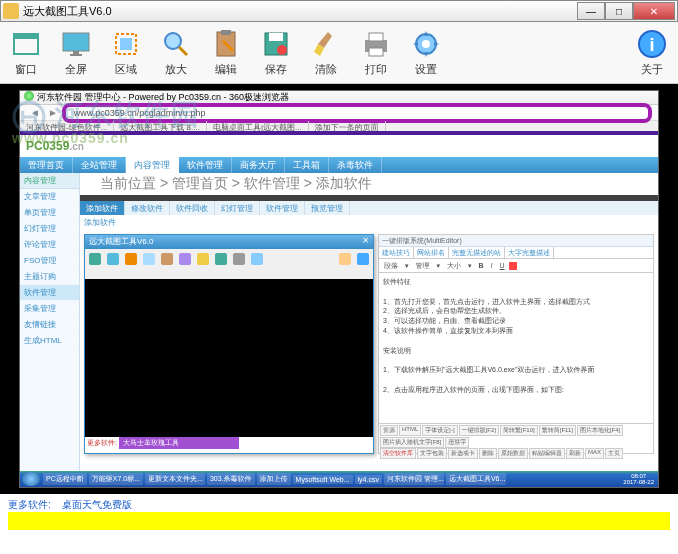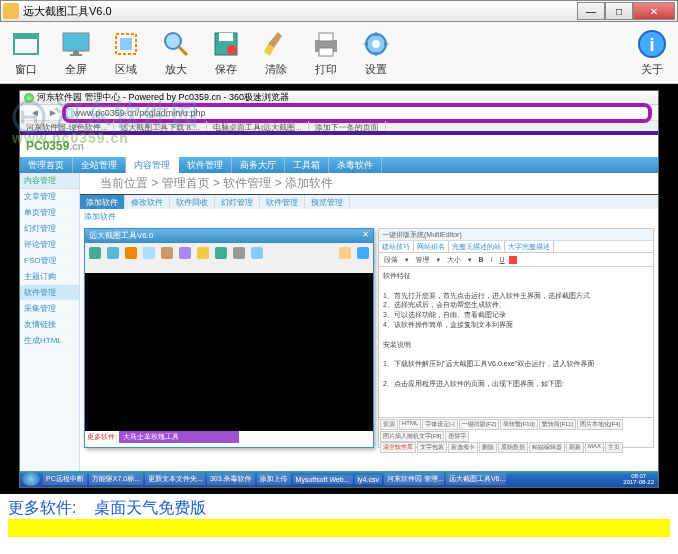--- a/index.html
+++ b/index.html
@@ -12,41 +12,41 @@
 .win-btn.close{background:linear-gradient(#e88,#c44);color:#fff;width:42px}
 .toolbar{height:62px;background:#f8f8f8;border-bottom:1px solid #ccc;display:flex;align-items:center;padding:0 4px;gap:6px}
 .tool-btn{width:44px;display:flex;flex-direction:column;align-items:center;cursor:pointer;font-size:11px;color:#333}
 .tool-btn svg{width:32px;height:32px}
 .tool-btn span{margin-top:2px}
 .spacer{flex:1}
 .content{background:#000;height:410px;position:relative;display:flex;justify-content:center;align-items:flex-start;padding-top:6px}
 .watermark{position:absolute;top:12px;left:12px;font-size:28px;font-weight:bold;color:rgba(90,140,180,0.35);z-index:100;pointer-events:none;letter-spacing:1px}
 .watermark .url{font-size:14px;color:rgba(120,170,80,0.5);display:block;margin-top:-4px}
 .inner-shot{width:640px;height:398px;background:#fff;border:1px solid #666;position:relative;font-size:9px;overflow:hidden}
-.br-title{height:14px;background:linear-gradient(#fafafa,#eee);border-bottom:1px solid #ccc;display:flex;align-items:center;padding:0 4px;font-size:9px}
+.br-title{height:14px;background:linear-gradient(#fafafa,#eee);border-bottom:1px solid #ccc;display:flex;align-items:flex-start;padding:0 4px;font-size:9px}
 .br-url{height:16px;background:#fafafa;border-bottom:1px solid #ddd;display:flex;align-items:center;padding:0 6px;font-size:9px;color:#444}
 .br-url .arrow{color:#888;margin:0 4px;font-size:10px}
 .br-url .addr{background:#fff;border:4px solid #a21caf;border-radius:8px;padding:1px 8px;flex:1;color:#555}
 .br-tabs{height:14px;background:#f0f0f0;border-bottom:4px solid #4c1d95;display:flex;font-size:8px;color:#555}
 .br-tab{padding:1px 6px;border-right:1px solid #ccc}
 .pc-header{height:22px;background:#fff;display:flex;align-items:center;padding:0 6px;justify-content:space-between}
 .pc-logo{color:#5a9e3e;font-size:12px;font-weight:bold}
 .pc-logo .cn{color:#aaa;font-size:10px}
 .pc-welcome{font-size:8px;color:#666}
 .pc-welcome a{color:#3a8ec8}
 .pc-nav{height:16px;background:linear-gradient(#5bb5ea,#3a8ec8);display:flex;color:#fff;font-size:9px}
 .pc-nav-item{padding:2px 8px;border-right:1px solid rgba(255,255,255,0.3)}
 .pc-nav-item.active{background:#fff;color:#3a8ec8}
 .pc-body{display:flex;height:300px}
 .pc-sidebar{width:60px;background:#f4f9fd;border-right:1px solid #cde}
 .pc-side-h{background:#e0eef8;padding:2px 4px;font-size:8px;color:#3a7;border-bottom:1px solid #cde}
 .pc-side-i{padding:2px 4px;font-size:8px;color:#3a8ec8;border-bottom:1px solid #eef5fb}
 .pc-side-i.sel{background:#cde8f8}
 .pc-main{flex:1;background:#fff;position:relative}
-.pc-crumb{font-size:12px;color:#888;padding:2px 20px;border-bottom:1px solid #404040}
+.pc-crumb{font-size:14px;color:#888;padding:2px 20px;border-bottom:6px solid #404040}
 .pc-tabs2{height:14px;background:#e8f2f9;display:flex;font-size:8px}
 .pc-tab2{padding:2px 6px;color:#3a8ec8;border-right:1px solid #cde}
 .pc-tab2.active{background:#3a8ec8;color:#fff}
 .pc-area{padding:4px;position:relative;height:260px}
 .nested-app{position:absolute;top:4px;left:4px;width:290px;height:220px;border:1px solid #3a8ec8;background:#fff;box-shadow:2px 2px 4px rgba(0,0,0,0.3);z-index:5}
 .nested-title{height:14px;background:linear-gradient(#6bb5e8,#3a8ec8);color:#fff;font-size:8px;padding:1px 4px;display:flex;justify-content:space-between}
 .nested-tools{height:30px;background:#f0f0f0;display:flex;align-items:center;padding:0 2px;gap:2px}
 .nt-btn{width:16px;height:22px;display:flex;flex-direction:column;align-items:center;font-size:6px}
 .nt-btn .ic{width:12px;height:12px;border-radius:2px}
 .nested-black{height:158px;background:#000}
@@ -61,21 +61,21 @@
 .ed-tb-btn{padding:0 2px;border:1px solid transparent}
 .ed-content{padding:4px;font-size:7px;color:#444;line-height:1.4;height:150px;overflow:hidden}
 .ed-bottom{height:24px;border-top:1px solid #ccc;font-size:6px;color:#666;padding:1px}
 .ed-bottom .btnrow{display:flex;flex-wrap:wrap;gap:1px}
 .ed-bottom .b{border:1px solid #ccc;padding:0 2px;background:#f4f4f4}
 .taskbar{position:absolute;bottom:0;left:0;right:0;height:16px;background:linear-gradient(#4a8,#2a6ec8 20%,#1a4ea8);display:flex;align-items:center;font-size:7px;color:#fff}
 .tb-start{width:18px;height:14px;background:radial-gradient(circle,#8cf,#26a);border-radius:50%;margin:0 2px}
 .tb-item{padding:1px 3px;background:rgba(255,255,255,0.15);margin:0 1px;border-radius:1px;max-width:60px;overflow:hidden;white-space:nowrap}
 .tb-clock{margin-left:auto;padding:0 4px;font-size:6px;text-align:center;line-height:1}
 .footer{height:58px;background:#fff;padding:4px 8px}
-.footer .line1{font-size:16px;color:#1a5ec8;margin-bottom:0}
+.footer .line1{font-size:10px;color:#1a5ec8;margin-bottom:0}
 .footer .hl-yellow{background:#ffff00;display:block;height:18px}
 </style>
 </head>
 <body>
 
 <div class="title-bar">
   <div class="icon"></div>
   <div class="title">远大截图工具V6.0</div>
   <div class="win-btns">
     <div class="win-btn">—</div>
@@ -106,20 +106,28 @@
         <rect x="10" y="10" width="12" height="12" fill="#8cf"></rect>
       </svg>
     <span>区域</span>
   </div>
   <div class="tool-btn">
     <svg viewBox="0 0 32 32">
         <circle cx="13" cy="13" r="8" fill="#adf" stroke="#48c" stroke-width="2"></circle>
         <line x1="19" y1="19" x2="27" y2="27" stroke="#c80" stroke-width="3"></line>
       </svg>
     <span>放大</span>
+  </div>
+  <div class="tool-btn">
+    <svg viewBox="0 0 32 32">
+        <rect x="7" y="4" width="18" height="24" fill="#c96" stroke="#864"></rect>
+        <rect x="11" y="2" width="10" height="5" fill="#888"></rect>
+        <path d="M14 12 L24 22 L22 24 L12 14 Z" fill="#e80"></path>
+      </svg>
+    <span>编辑</span>
   </div>
   <div class="tool-btn">
     <svg viewBox="0 0 32 32">
         <rect x="5" y="5" width="22" height="22" fill="#4a9" stroke="#276"></rect>
         <rect x="9" y="5" width="14" height="8" fill="#fff"></rect>
         <circle cx="22" cy="22" r="5" fill="#e44"></circle>
       </svg>
     <span>保存</span>
   </div>
   <div class="tool-btn">

